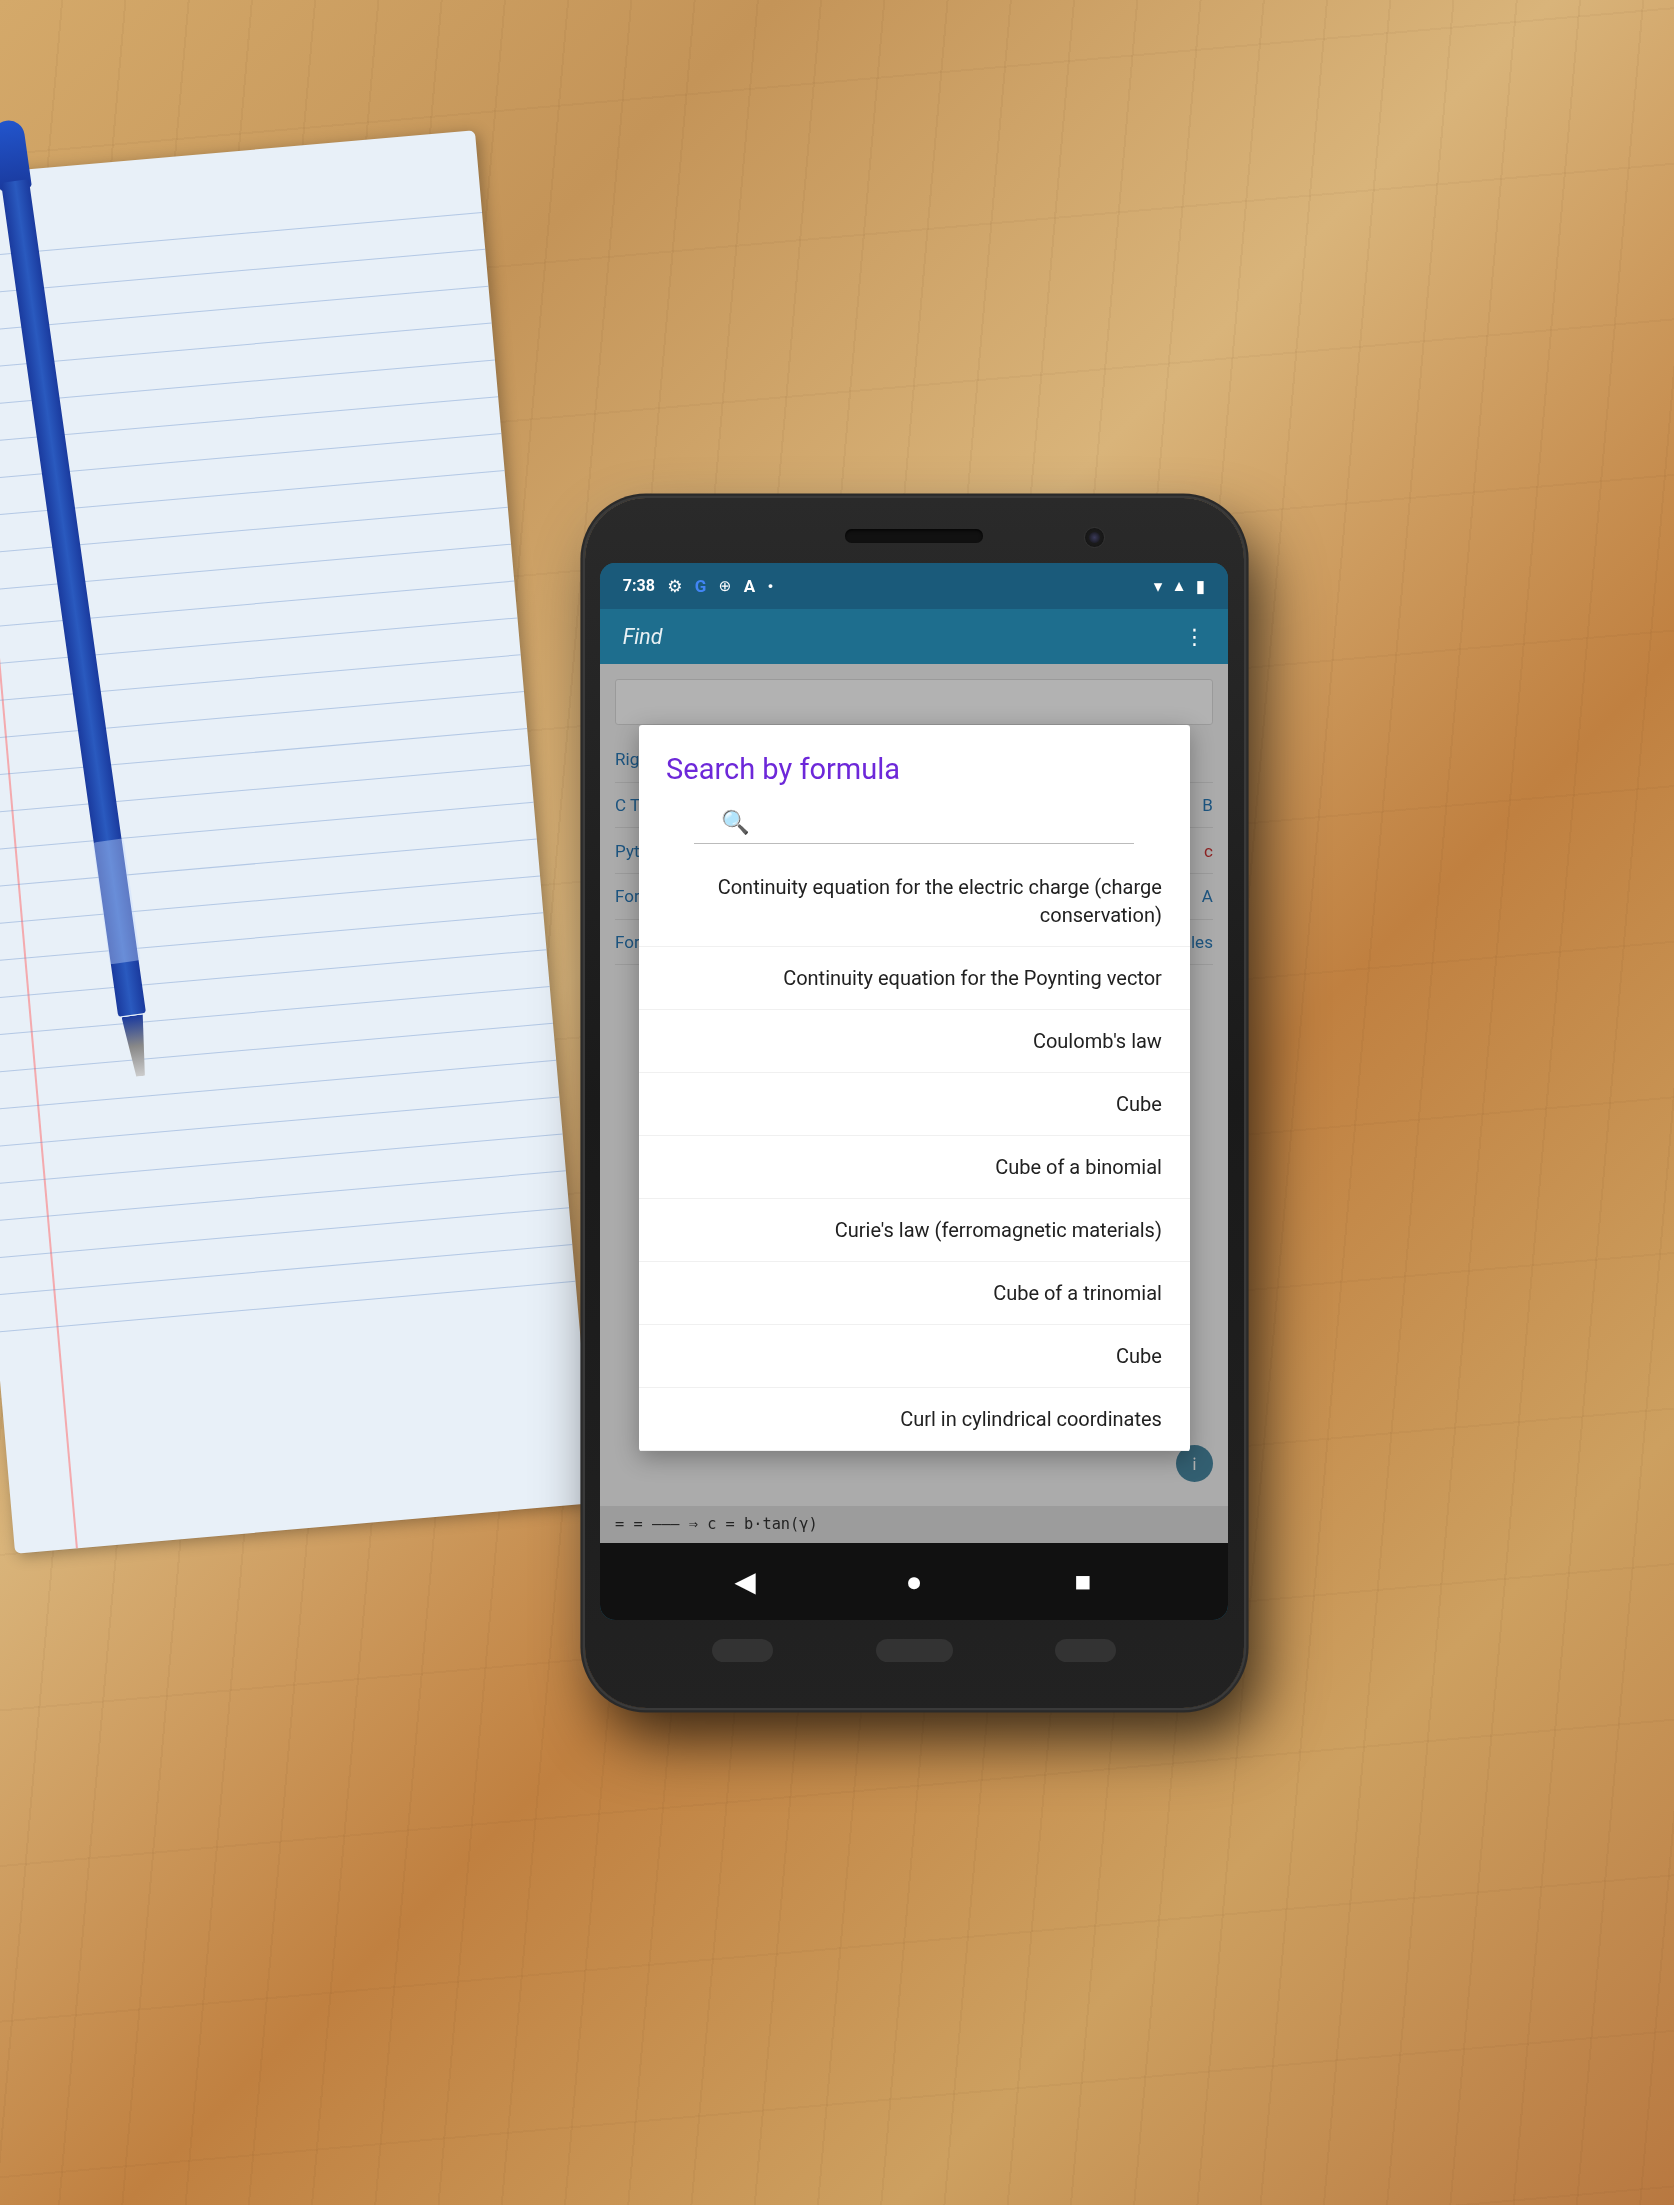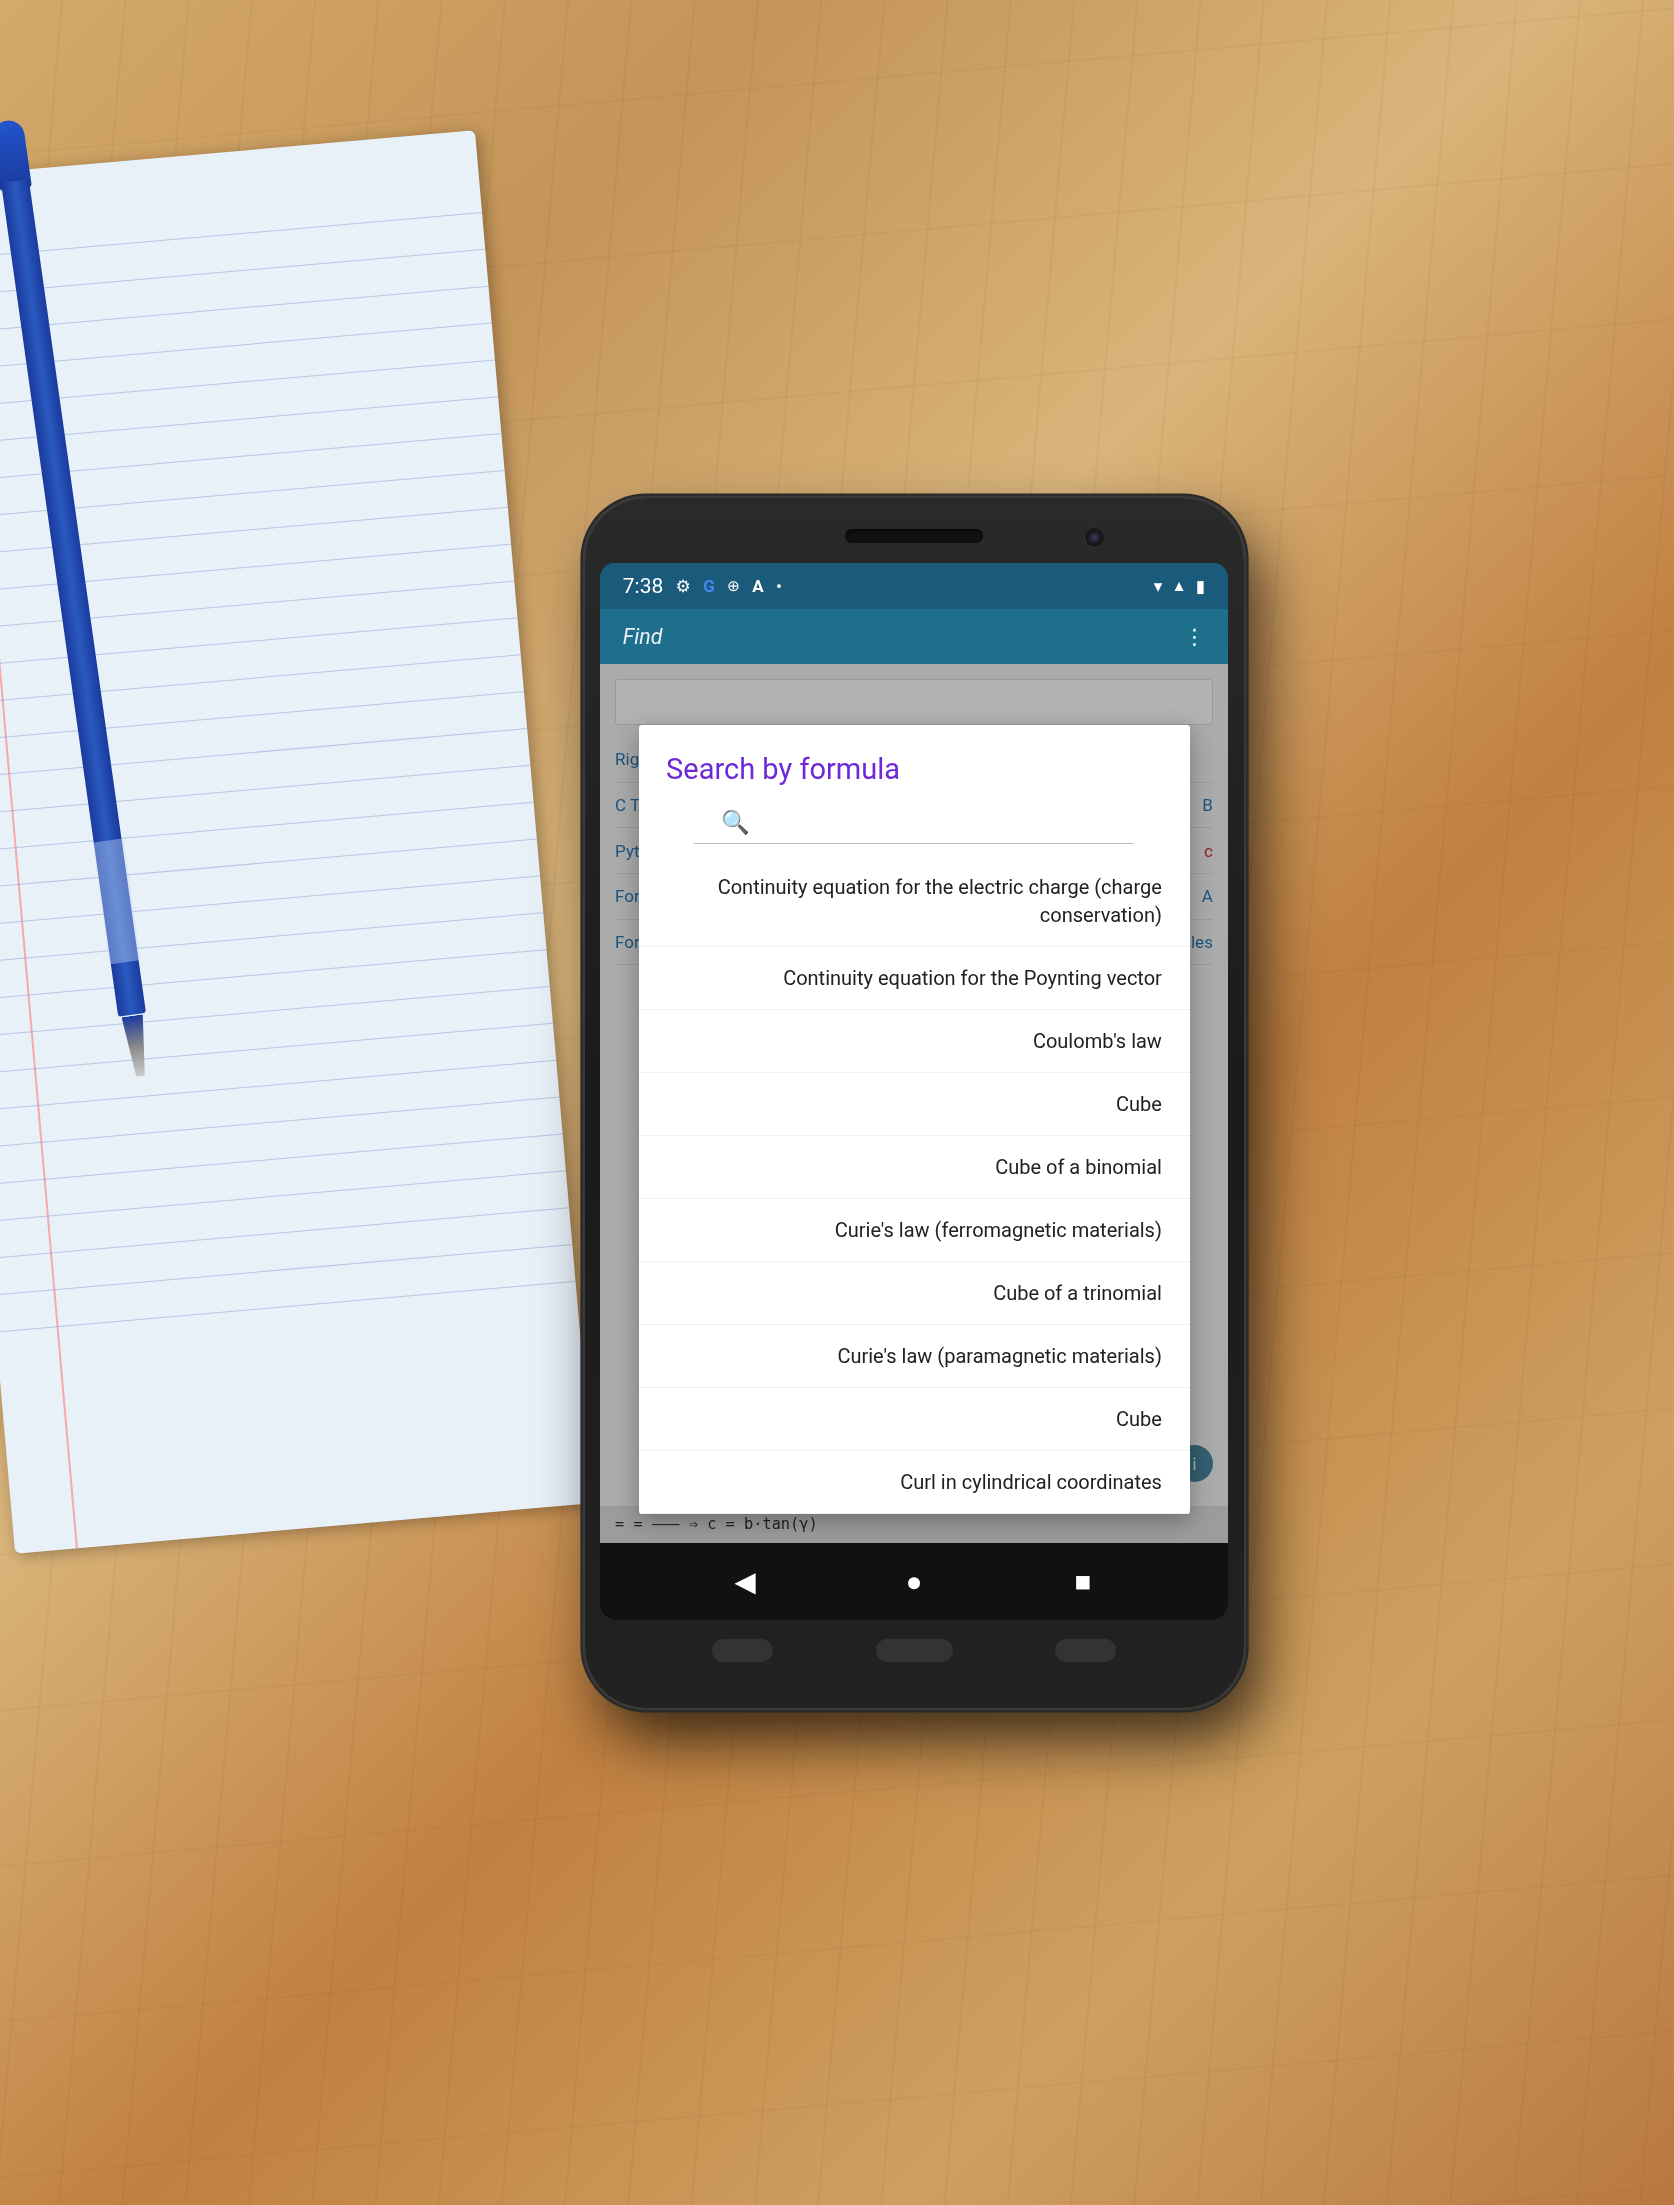--- a/index.html
+++ b/index.html
@@ -223,22 +223,22 @@
       font-weight: 500;
     }
 
     .status-bar-left {
       display: flex;
       align-items: center;
       gap: 12.3px;
     }
 
     .status-time {
-      font-size: 21px;
-      font-weight: 400;
+      font-size: 16px;
+      font-weight: 700;
     }
 
     .status-bar-right {
       display: flex;
       align-items: center;
       gap: 9.2px;
     }
 
     
     .app-header {
@@ -503,21 +503,20 @@
             </div>
 
             <div class="modal-list">
               <div class="modal-list-item">Continuity equation for the electric charge (charge conservation)</div>
               <div class="modal-list-item">Continuity equation for the Poynting vector</div>
               <div class="modal-list-item">Coulomb's law</div>
               <div class="modal-list-item">Cube</div>
               <div class="modal-list-item">Cube of a binomial</div>
               <div class="modal-list-item">Curie's law (ferromagnetic materials)</div>
               <div class="modal-list-item">Cube of a trinomial</div>
-              <div class="modal-list-item">Curie's law (paramagnetic materials)</div>
               <div class="modal-list-item">Cube</div>
               <div class="modal-list-item">Curl in cylindrical coordinates</div>
             </div>
 
           </div>
         </div>
 
       </div>
 
       <div class="phone-nav-bar">

